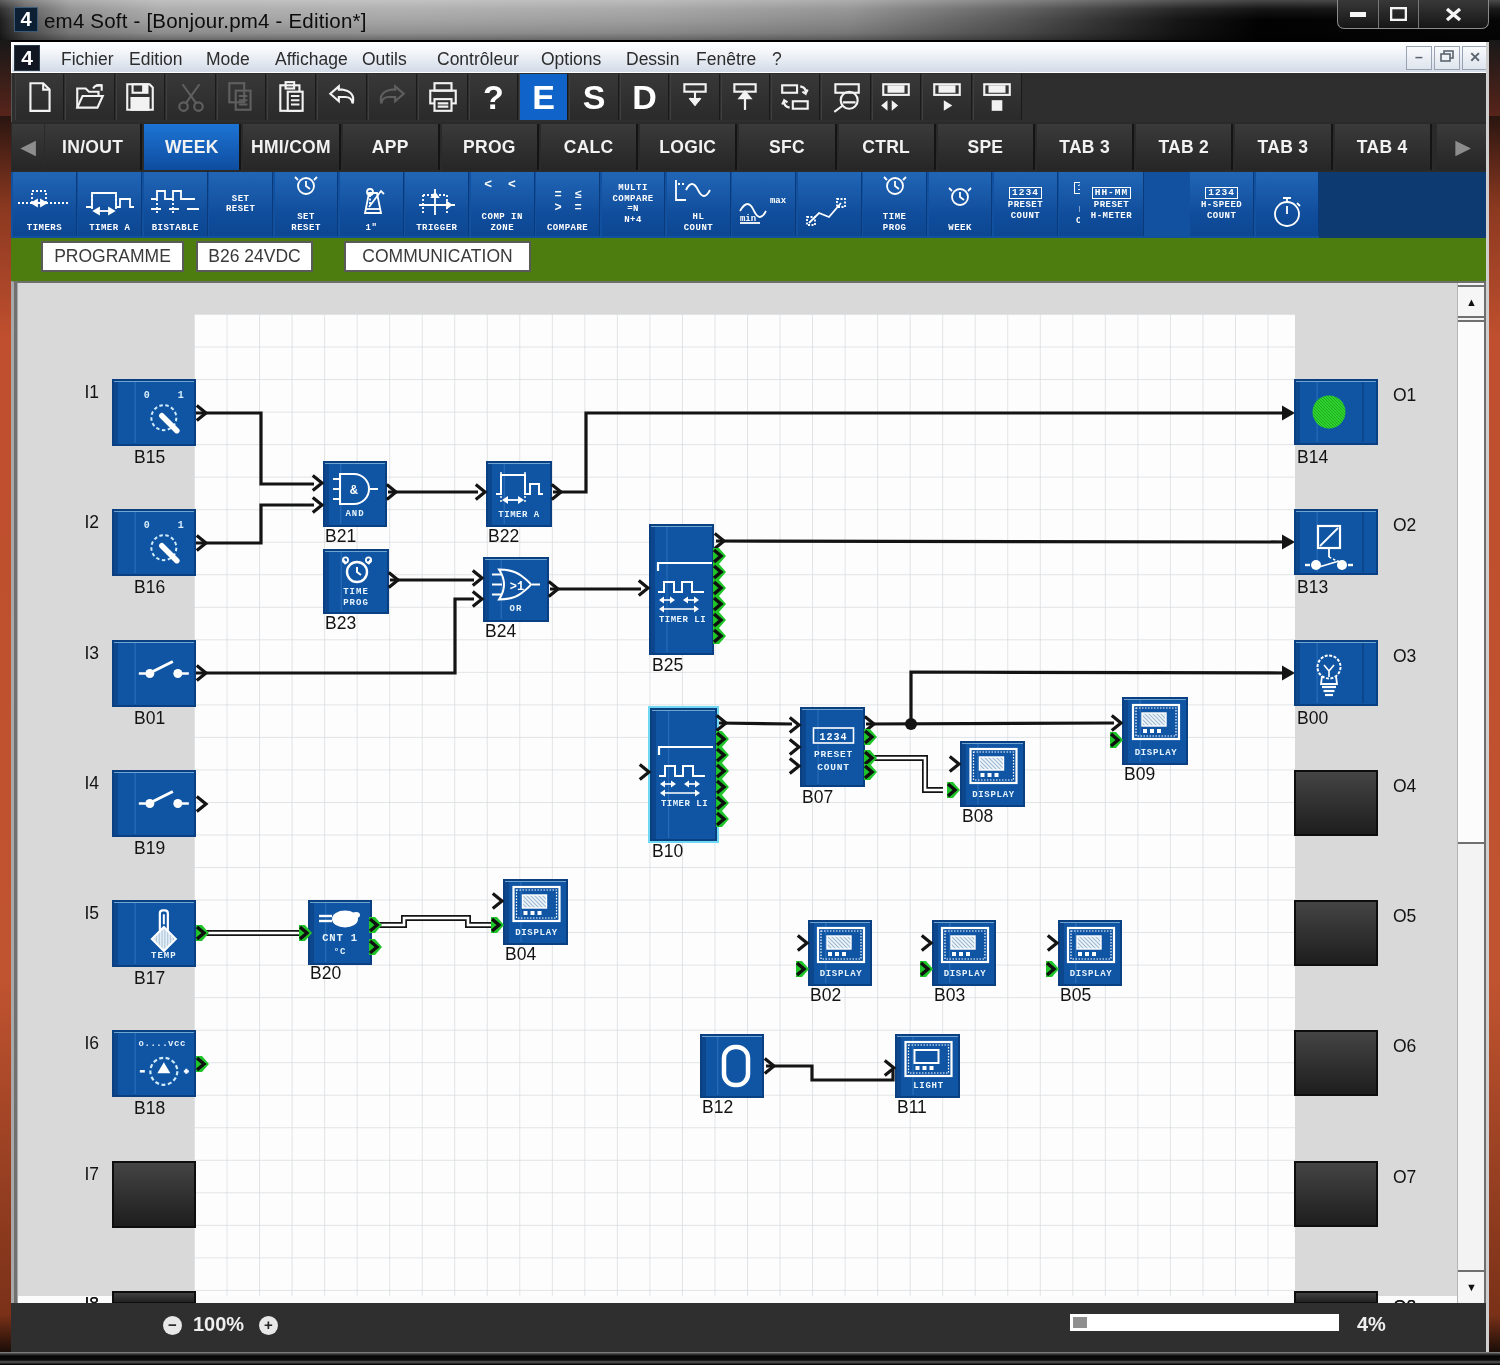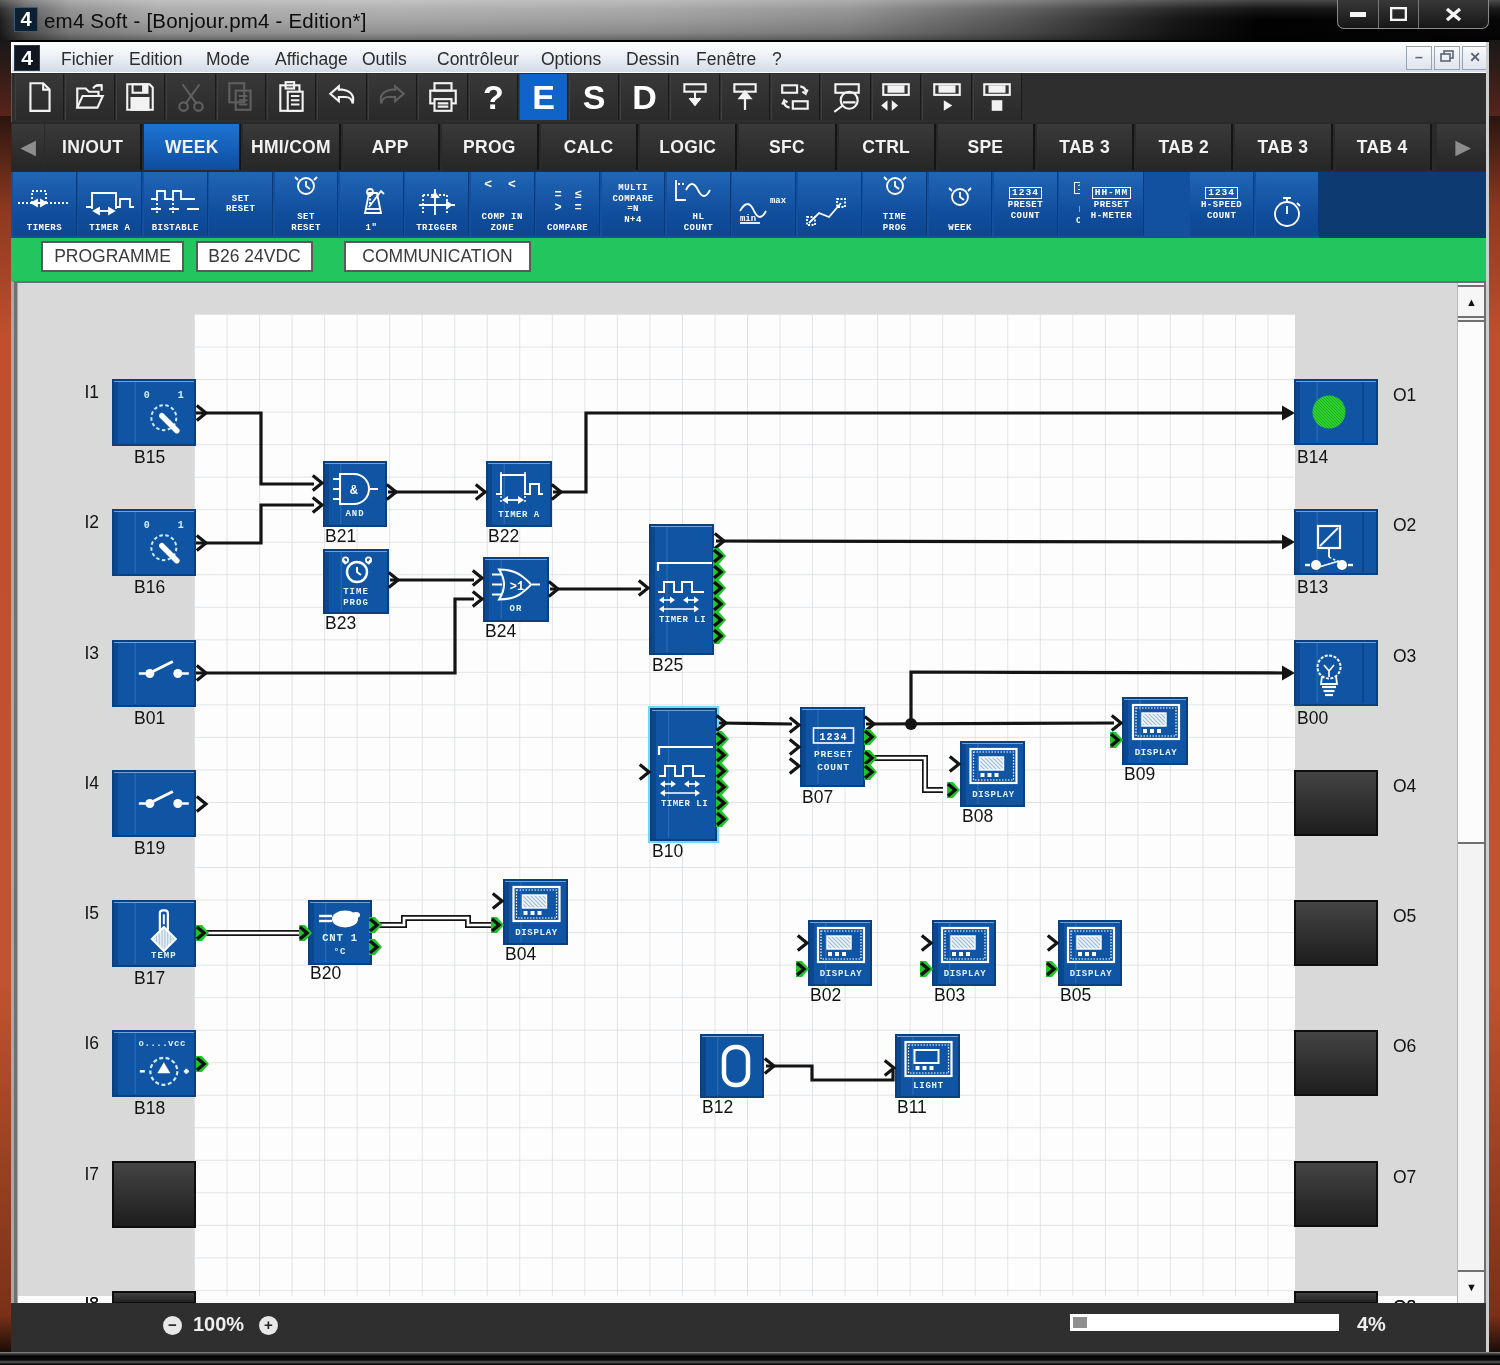--- a/index.html
+++ b/index.html
@@ -53,21 +53,21 @@
   border-right:1.5px solid #0a3a7a; display:flex; flex-direction:column; align-items:center; justify-content:flex-end;
   padding-bottom:3px; overflow:hidden; }
 .bbb.ctr { justify-content:center; padding-bottom:0; }
 .bbl { color:#fff; font-family:"Liberation Mono",monospace; font-weight:bold; font-size:9px;
   letter-spacing:0.5px; line-height:10.5px; white-space:nowrap; }
 .bbbox { color:#fff; font-family:"Liberation Mono",monospace; font-weight:bold; font-size:9.5px;
   border:1.5px solid #fff; line-height:10px; padding:0 2px; letter-spacing:1px; margin-bottom:1px; }
 .bbi { flex:0 0 auto; }
 
 
-#whiterow { left:11px; top:238px; width:1478px; height:43px; background:#22c55e; }
+#whiterow { left:11px; top:238px; width:1478px; height:43px; background:#4d7c0f; }
 .wbtn { position:absolute; top:3px; height:31px; border:2px solid #5a5a5a; color:#3a3a3a;
   font-size:17.5px; display:flex; align-items:center; justify-content:center; background:#fff; }
 
 
 #canvasframe { left:11px; top:281px; width:1478px; height:1022px; background:#d9d9d9;
   border-top:2px solid #6e6e6e; border-left:7px solid #a8a8a8; }
 #vsb { left:1457px; top:283px; width:27px; height:1020px; background:#f3f3f3; border-left:1px solid #b5b5b5; }
 .vbtn { position:absolute; left:0; width:27px; background:#f6f6f6; color:#111;
   display:flex; align-items:center; justify-content:center; font-size:11px; }
 #vthumb { position:absolute; left:0px; top:37px; width:26px; height:524px; background:#fcfcfc;

